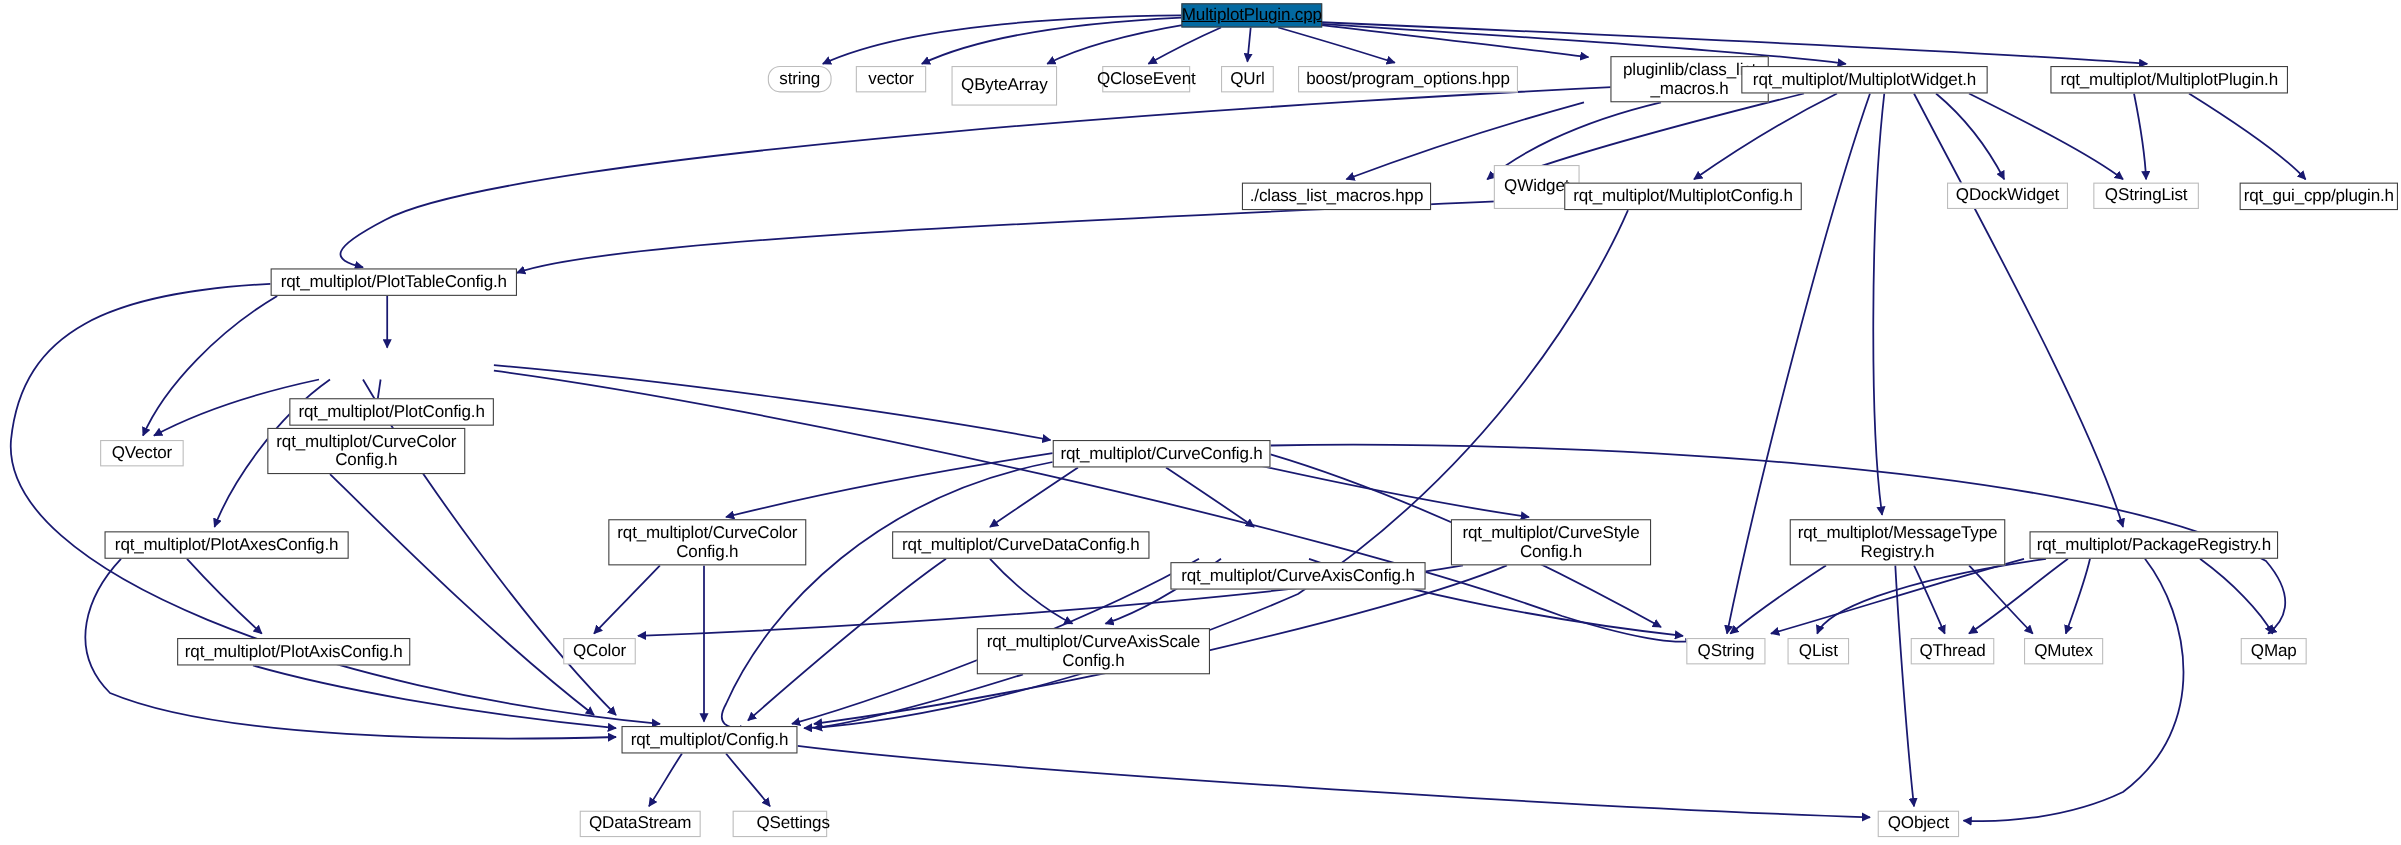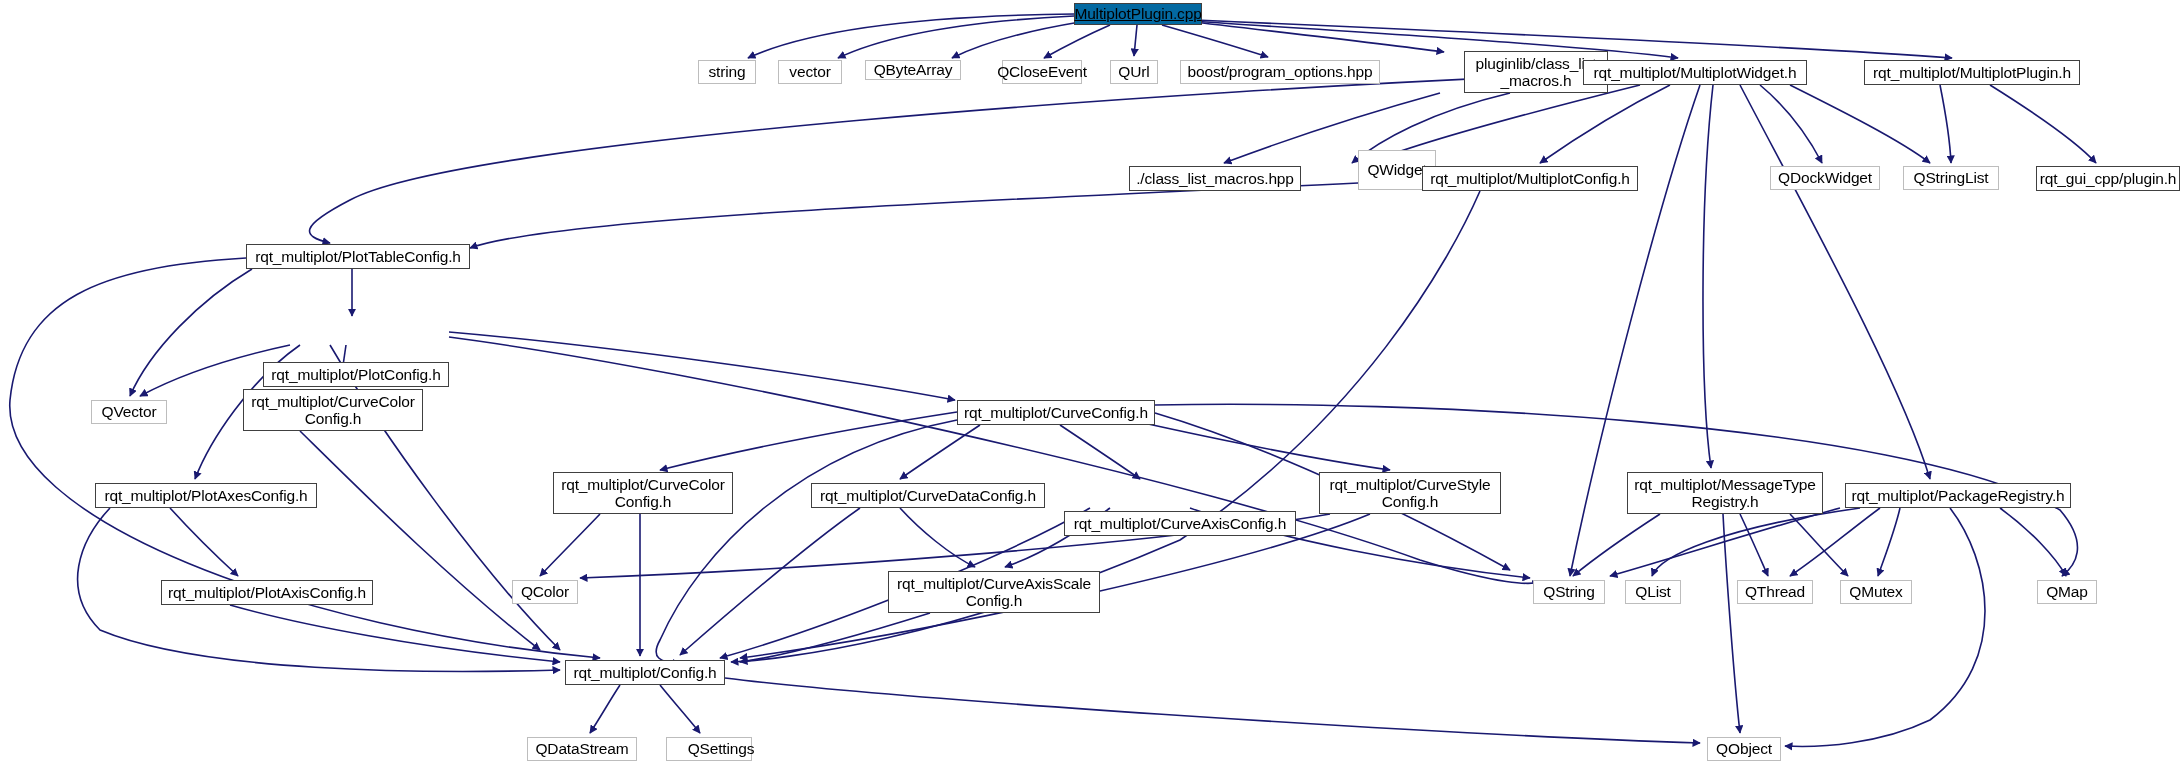--- a/index.html
+++ b/index.html
@@ -124,23 +124,23 @@
         <path d="M2000,508 C 2030,530 2055,556 2066,576" marker-end="url(#arrow)"></path>
         <path d="M1950,508 C 1990,560 2010,660 1930,720 C 1880,744 1820,748 1785,746" marker-end="url(#arrow)"></path>
         <path d="M1860,508 C 1720,528 1660,556 1652,576" marker-end="url(#arrow)"></path>
         <path d="M620,685 C 610,700 600,718 590,733" marker-end="url(#arrow)"></path>
         <path d="M660,685 C 672,700 688,718 700,733" marker-end="url(#arrow)"></path>
         <path d="M725,678 C 900,700 1450,735 1700,743" marker-end="url(#arrow)"></path>
       </g>
   </svg>
   <div id="node-layer">
       <div class="node root" style="left: 1074px; top: 3px; width: 128px; height: 22px;">MultiplotPlugin.cpp</div>
-      <div class="node system" style="left: 698px; top: 60px; width: 58px; height: 24px;">string</div>
+      <div class="node system" style="left: 698px; top: 60px; width: 58px; height: 24px; border-radius: 11px;">string</div>
       <div class="node system" style="left: 778px; top: 60px; width: 64px; height: 24px;">vector</div>
-      <div class="node system" style="left: 865px; top: 60px; width: 96px; height: 20px;">QByteArray</div>
+      <div class="node system" style="left: 865px; top: 60px; width: 96px; height: 36px;">QByteArray</div>
       <div class="node system" style="left: 1002px; top: 60px; width: 80px; height: 24px;">QCloseEvent</div>
       <div class="node system" style="left: 1110px; top: 60px; width: 48px; height: 24px;">QUrl</div>
       <div class="node system" style="left: 1180px; top: 60px; width: 200px; height: 24px;">boost/program_options.hpp</div>
       <div class="node local" style="left: 1416px; top: 51px; width: 144px; height: 42px; margin-left: 48px;">pluginlib/class_list
 _macros.h</div>
       <div class="node local" style="left: 1583px; top: 60px; width: 224px; height: 25px;">rqt_multiplot/MultiplotWidget.h</div>
       <div class="node local" style="left: 1864px; top: 60px; width: 216px; height: 25px;">rqt_multiplot/MultiplotPlugin.h</div>
       <div class="node local" style="left: 1129px; top: 166px; width: 172px; height: 25px;">./class_list_macros.hpp</div>
       <div class="node system" style="left: 1325px; top: 150px; width: 78px; height: 40px; margin-left: 33px;">QWidget</div>
       <div class="node local" style="left: 1422px; top: 166px; width: 216px; height: 25px;">rqt_multiplot/MultiplotConfig.h</div>

